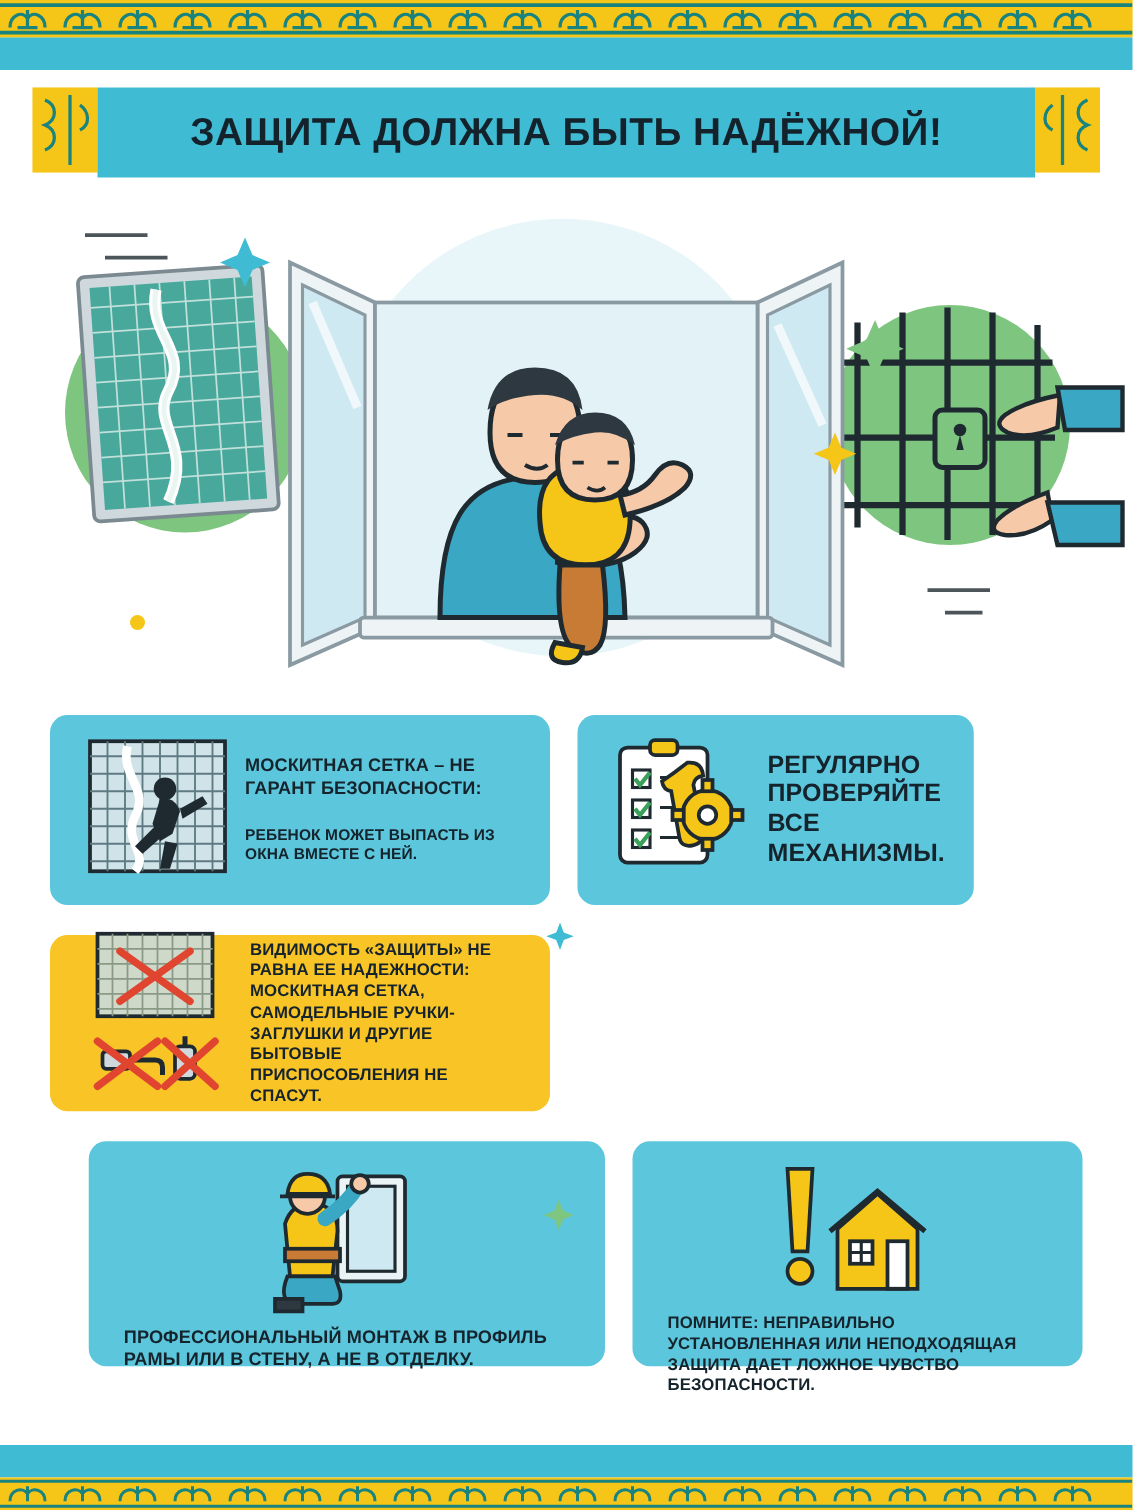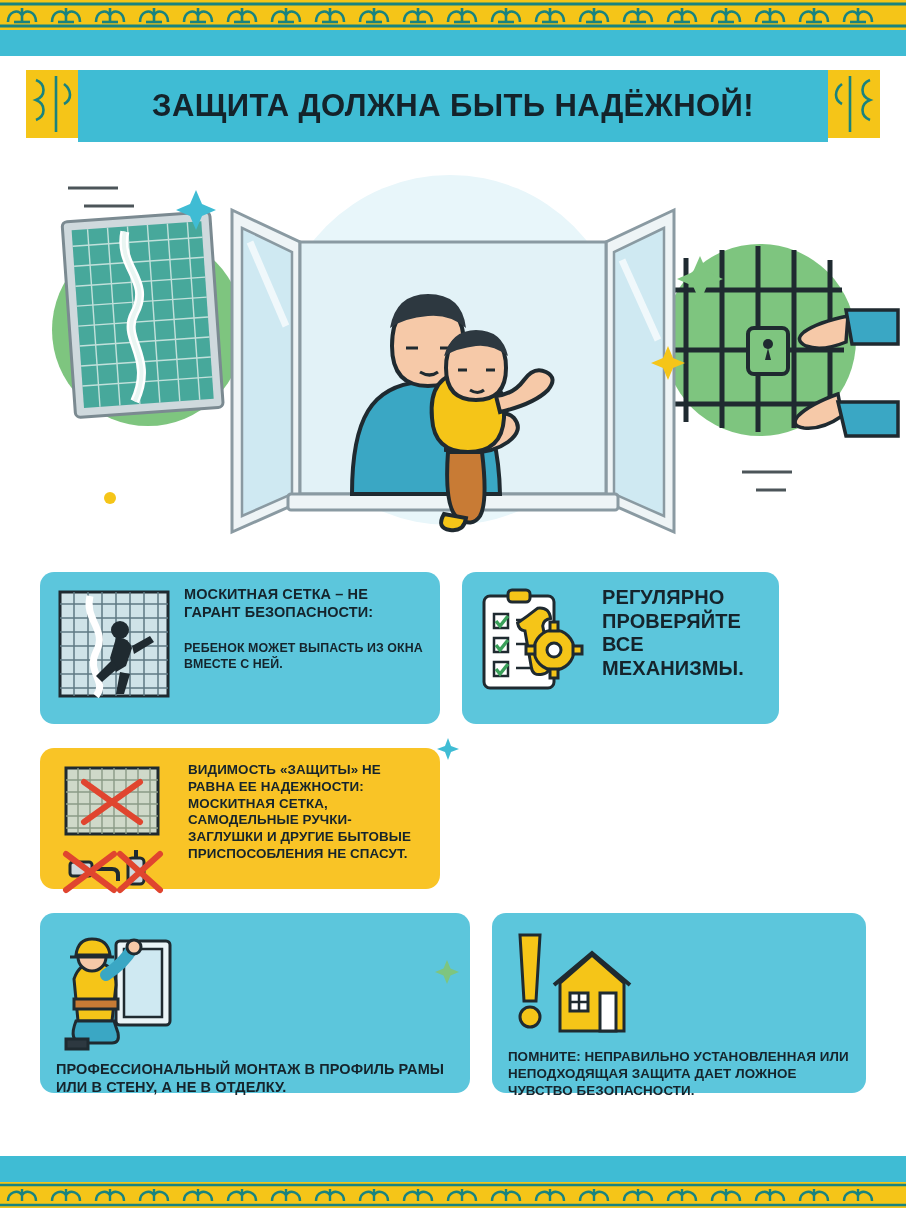--- a/index.html
+++ b/index.html
@@ -56,40 +56,40 @@
     background:#ffffff;
   }
 
   
   .grid{
     position:absolute;top:572px;left:40px;width:826px;
   }
   .row{display:flex;gap:22px;margin-bottom:24px;}
   .card{
     border-radius:14px;
-    display:flex;
-    padding:14px 16px;
+    display:flex;align-items:center;
+    padding:14px 28px;
     box-sizing:border-box;
   }
   .card.teal{background:#5cc6dc;}
   .card.yellow{background:#f9c426;}
   .card .icon{flex:0 0 auto;margin-right:12px;}
   .card .txt{font-size:14.5px;line-height:1.22;color:#15242c;font-weight:bold;letter-spacing:0.1px;}
   .card .txt .small{font-weight:bold;font-size:12.4px;display:block;margin-top:20px;letter-spacing:0.1px;}
   .card .txt.big{font-size:20px;line-height:1.18;}
   .card .txt.dense{font-size:13.4px;line-height:1.25;}
 
   .r1 .card{height:152px;}
   .r1 .c1{width:400px;}
   .r1 .c2{width:317px;}
   .r2 .card{height:141px;}
   .r2 .c1{width:400px;}
   .r2 .c2{width:400px;}
   .r3 .card{height:180px;flex-direction:column;}
-  .r3 .c1{width:460px;}
+  .r3 .c1{width:460px;margin-left:31px;}
   .r3 .c2{width:400px;}
 
   
   .spark{position:absolute;}
 </style>
 </head>
 <body>
 
 <div class="band top">
   <div class="orn">

